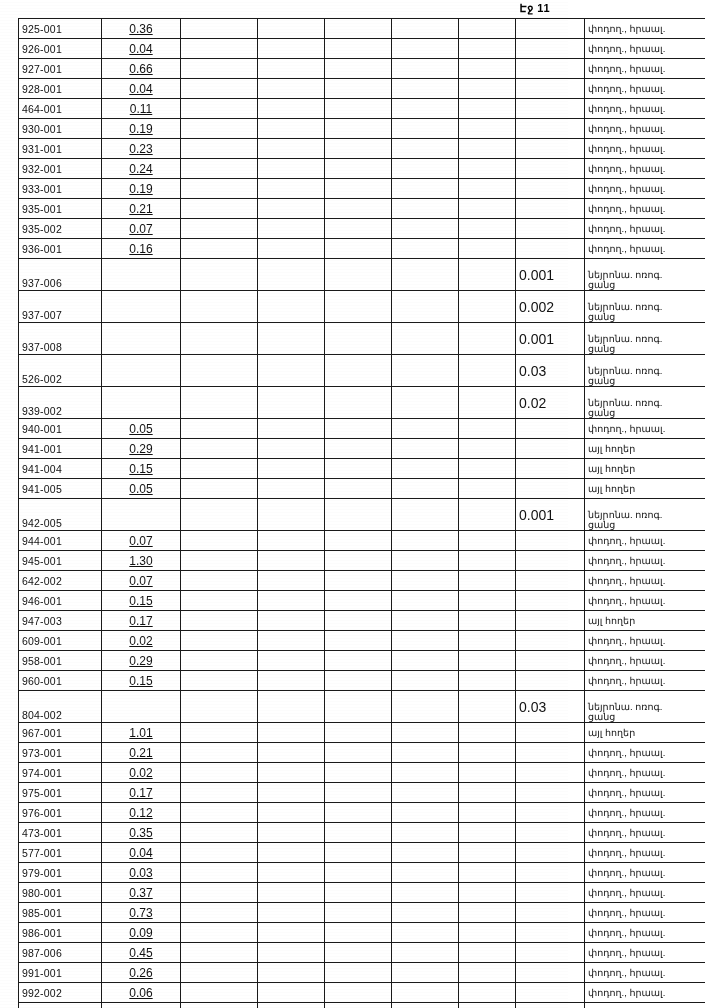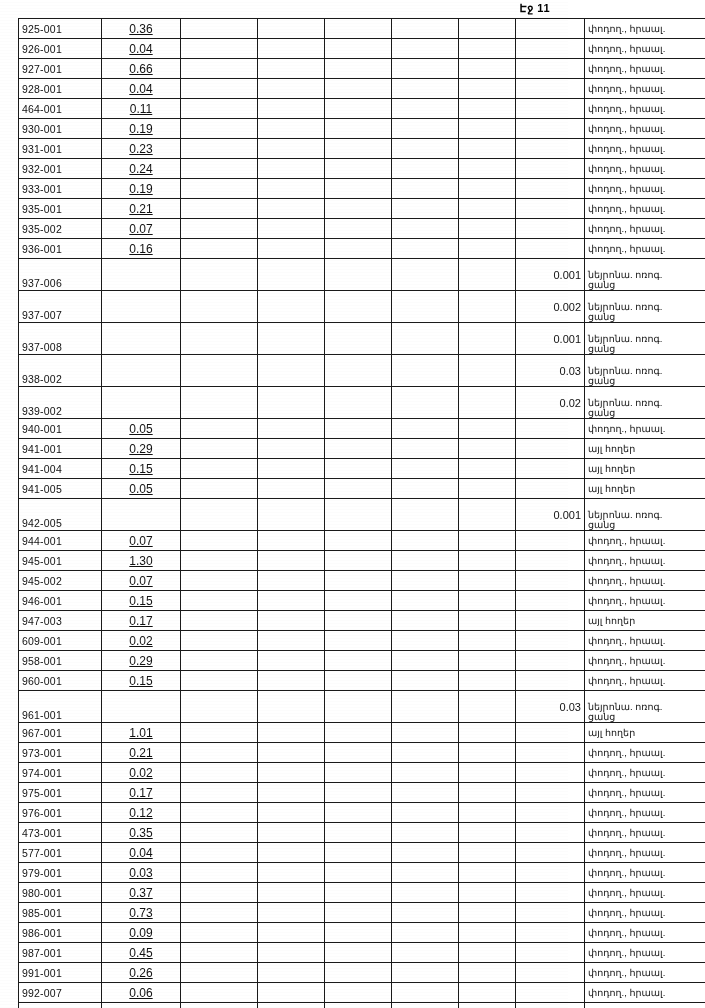--- a/index.html
+++ b/index.html
@@ -63,22 +63,22 @@
     font-size: 12px;
     text-decoration: underline;
   }
   td.c-v2 { width: 70px; }
   td.c-v3 { width: 60px; }
   td.c-v4 { width: 60px; }
   td.c-v5 { width: 60px; }
   td.c-v6 { width: 50px; }
   td.c-v7 {
     width: 62px;
-    text-align: right;
-    font-size: 11px;
+    text-align: left;
+    font-size: 14px;
   }
   td.c-note {
     width: 140px;
     font-size: 9.5px;
     line-height: 1.05;
     white-space: normal;
     padding-left: 4px;
   }
   tr.tall td { height: 30px; }
   tr.tall td.c-code { vertical-align: bottom; padding-bottom: 1px; }
@@ -274,21 +274,21 @@
             <td class="c-v4"></td>
             <td class="c-v5"></td>
             <td class="c-v6"></td>
             <td class="c-v7">0.001</td>
             <td class="c-note">
               <span class="note2">նեյրոնա. ոռոգ.</span>
               <span class="note2">ցանց</span>
             </td>
           </tr>
           <tr class="tall">
-            <td class="c-code">938-002</td>
+            <td class="c-code">526-002</td>
             <td class="c-v1"></td>
             <td class="c-v2"></td>
             <td class="c-v3"></td>
             <td class="c-v4"></td>
             <td class="c-v5"></td>
             <td class="c-v6"></td>
             <td class="c-v7">0.03</td>
             <td class="c-note">
               <span class="note2">նեյրոնա. ոռոգ.</span>
               <span class="note2">ցանց</span>
@@ -382,21 +382,21 @@
             <td class="c-v1">1.30</td>
             <td class="c-v2"></td>
             <td class="c-v3"></td>
             <td class="c-v4"></td>
             <td class="c-v5"></td>
             <td class="c-v6"></td>
             <td class="c-v7"></td>
             <td class="c-note">փոդող., հրաալ.</td>
           </tr>
           <tr>
-            <td class="c-code">945-002</td>
+            <td class="c-code">642-002</td>
             <td class="c-v1">0.07</td>
             <td class="c-v2"></td>
             <td class="c-v3"></td>
             <td class="c-v4"></td>
             <td class="c-v5"></td>
             <td class="c-v6"></td>
             <td class="c-v7"></td>
             <td class="c-note">փոդող., հրաալ.</td>
           </tr>
           <tr>
@@ -448,21 +448,21 @@
             <td class="c-v1">0.15</td>
             <td class="c-v2"></td>
             <td class="c-v3"></td>
             <td class="c-v4"></td>
             <td class="c-v5"></td>
             <td class="c-v6"></td>
             <td class="c-v7"></td>
             <td class="c-note">փոդող., հրաալ.</td>
           </tr>
           <tr class="tall">
-            <td class="c-code">961-001</td>
+            <td class="c-code">804-002</td>
             <td class="c-v1"></td>
             <td class="c-v2"></td>
             <td class="c-v3"></td>
             <td class="c-v4"></td>
             <td class="c-v5"></td>
             <td class="c-v6"></td>
             <td class="c-v7">0.03</td>
             <td class="c-note">
               <span class="note2">նեյրոնա. ոռոգ.</span>
               <span class="note2">ցանց</span>
@@ -583,21 +583,21 @@
             <td class="c-v1">0.09</td>
             <td class="c-v2"></td>
             <td class="c-v3"></td>
             <td class="c-v4"></td>
             <td class="c-v5"></td>
             <td class="c-v6"></td>
             <td class="c-v7"></td>
             <td class="c-note">փոդող., հրաալ.</td>
           </tr>
           <tr>
-            <td class="c-code">987-001</td>
+            <td class="c-code">987-006</td>
             <td class="c-v1">0.45</td>
             <td class="c-v2"></td>
             <td class="c-v3"></td>
             <td class="c-v4"></td>
             <td class="c-v5"></td>
             <td class="c-v6"></td>
             <td class="c-v7"></td>
             <td class="c-note">փոդող., հրաալ.</td>
           </tr>
           <tr>
@@ -605,21 +605,21 @@
             <td class="c-v1">0.26</td>
             <td class="c-v2"></td>
             <td class="c-v3"></td>
             <td class="c-v4"></td>
             <td class="c-v5"></td>
             <td class="c-v6"></td>
             <td class="c-v7"></td>
             <td class="c-note">փոդող., հրաալ.</td>
           </tr>
           <tr>
-            <td class="c-code">992-007</td>
+            <td class="c-code">992-002</td>
             <td class="c-v1">0.06</td>
             <td class="c-v2"></td>
             <td class="c-v3"></td>
             <td class="c-v4"></td>
             <td class="c-v5"></td>
             <td class="c-v6"></td>
             <td class="c-v7"></td>
             <td class="c-note">փոդող., հրաալ.</td>
           </tr>
           <tr>

